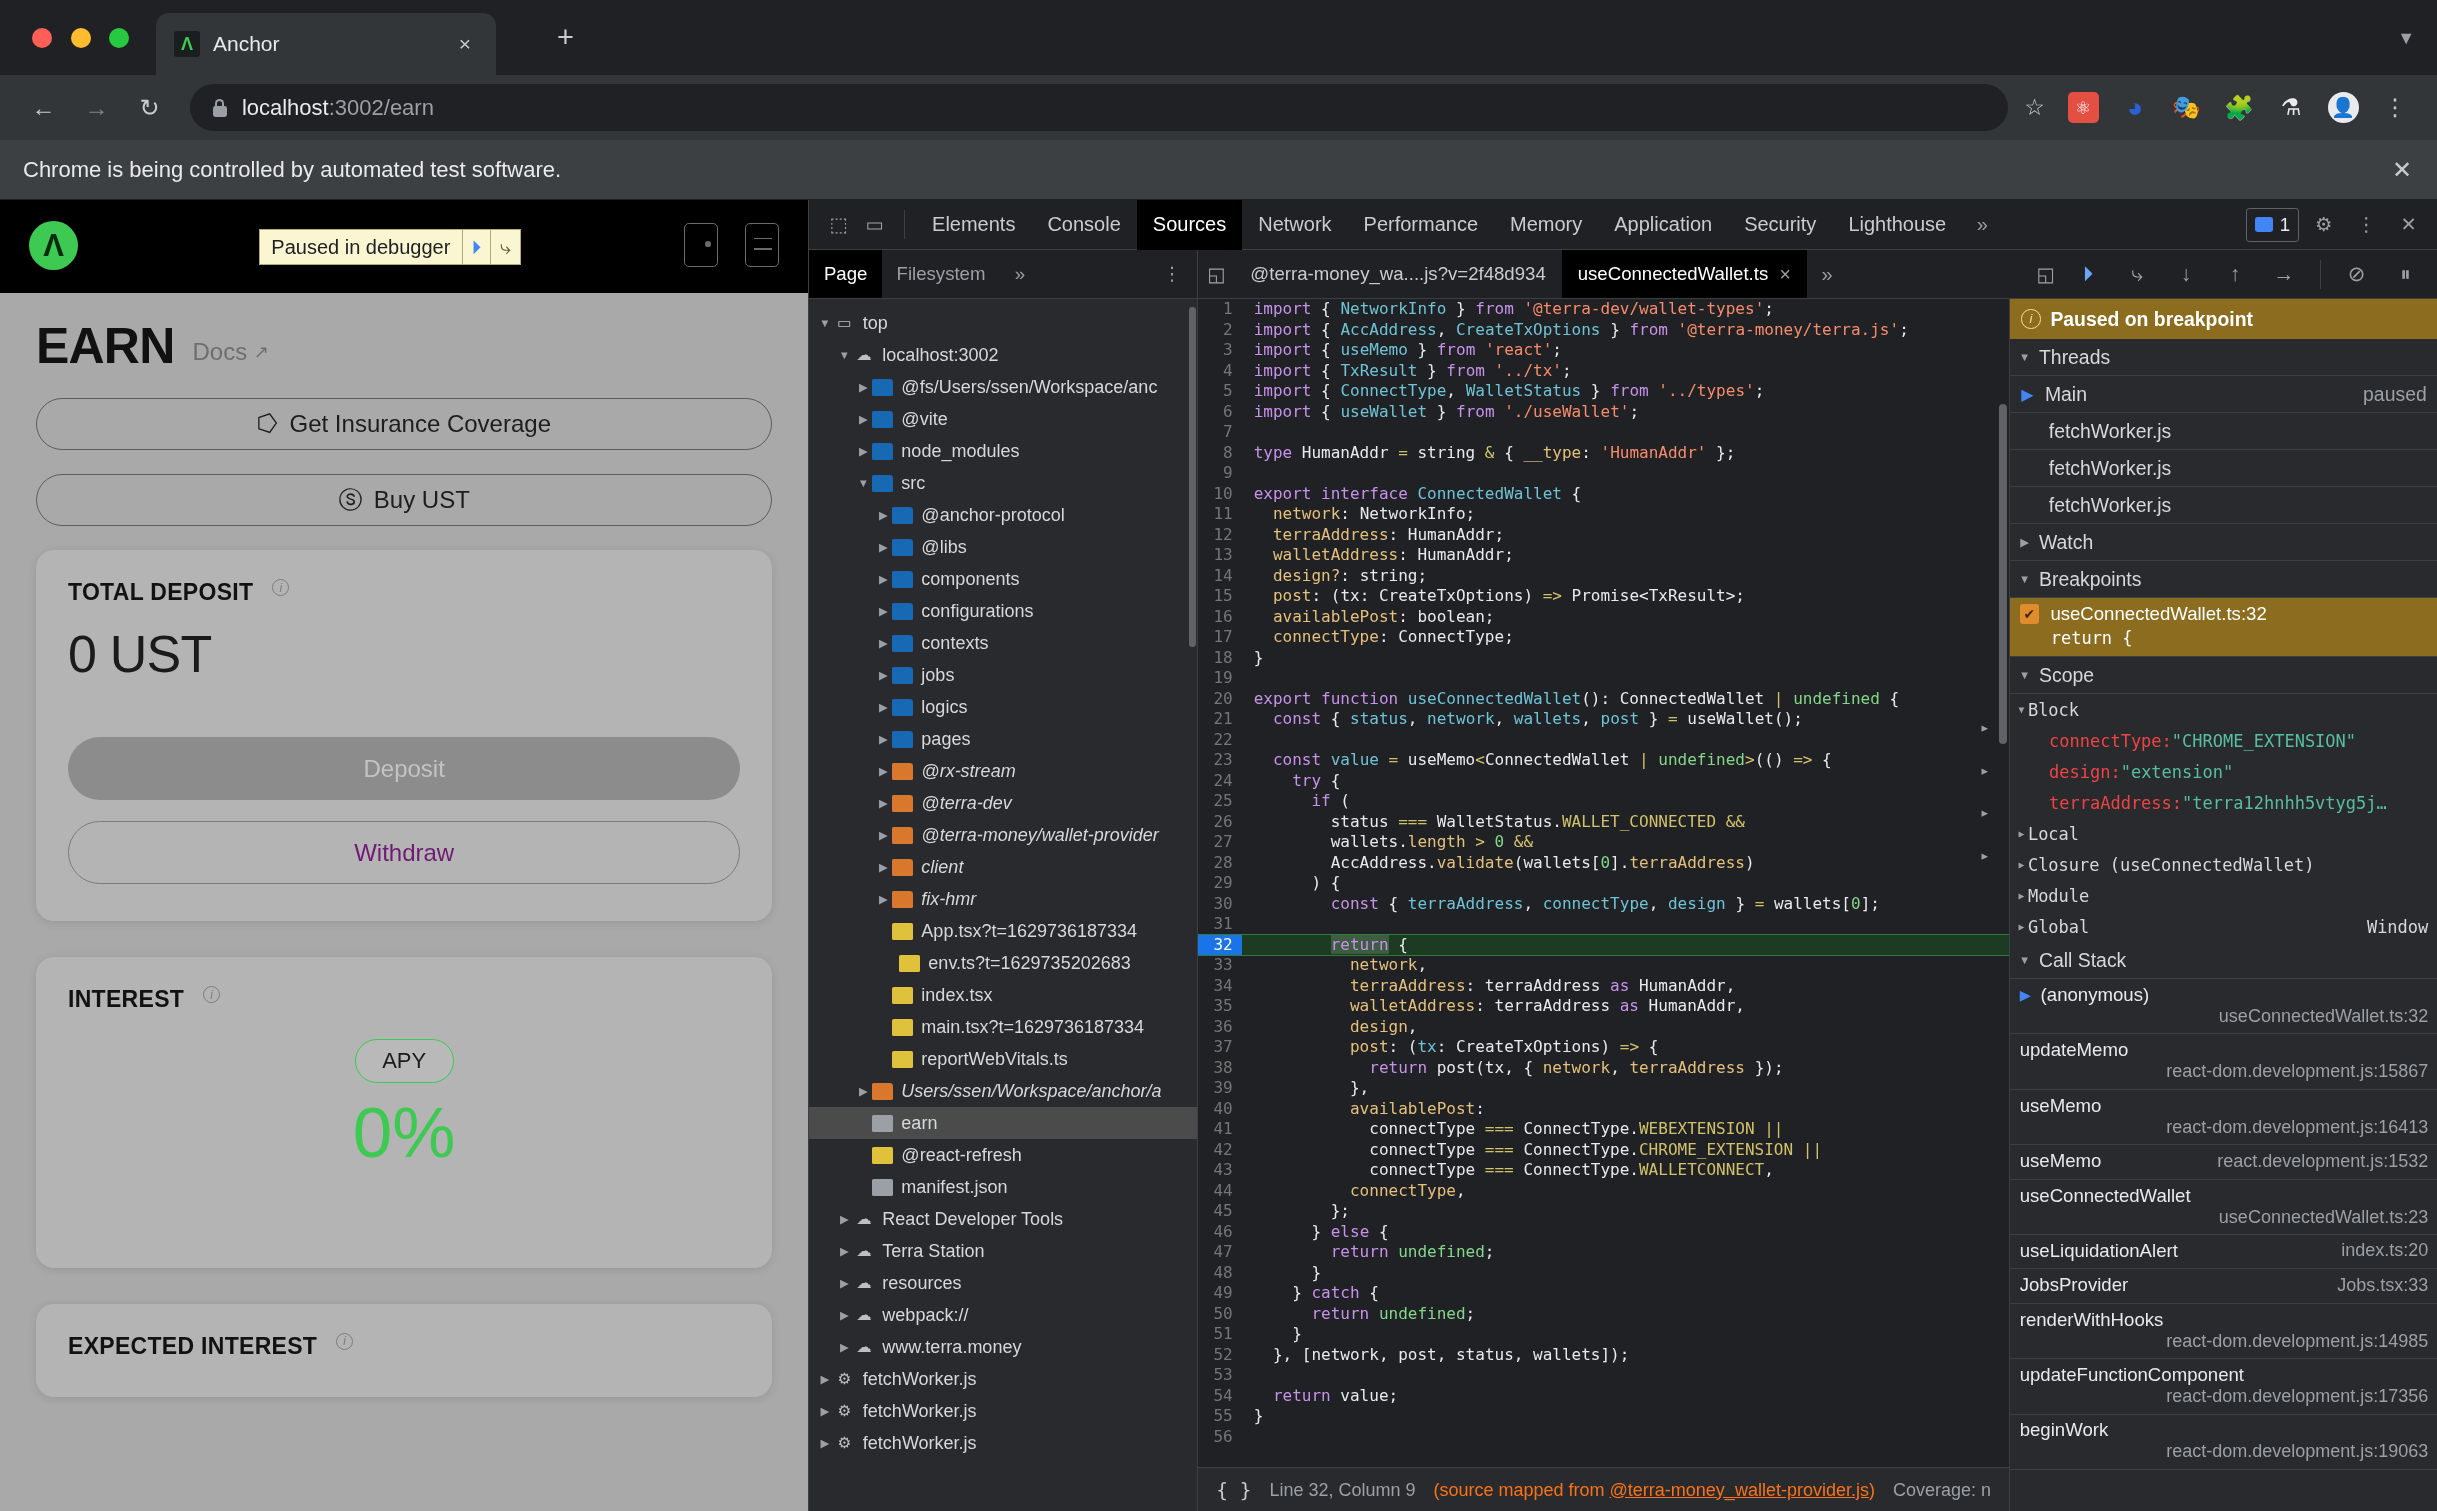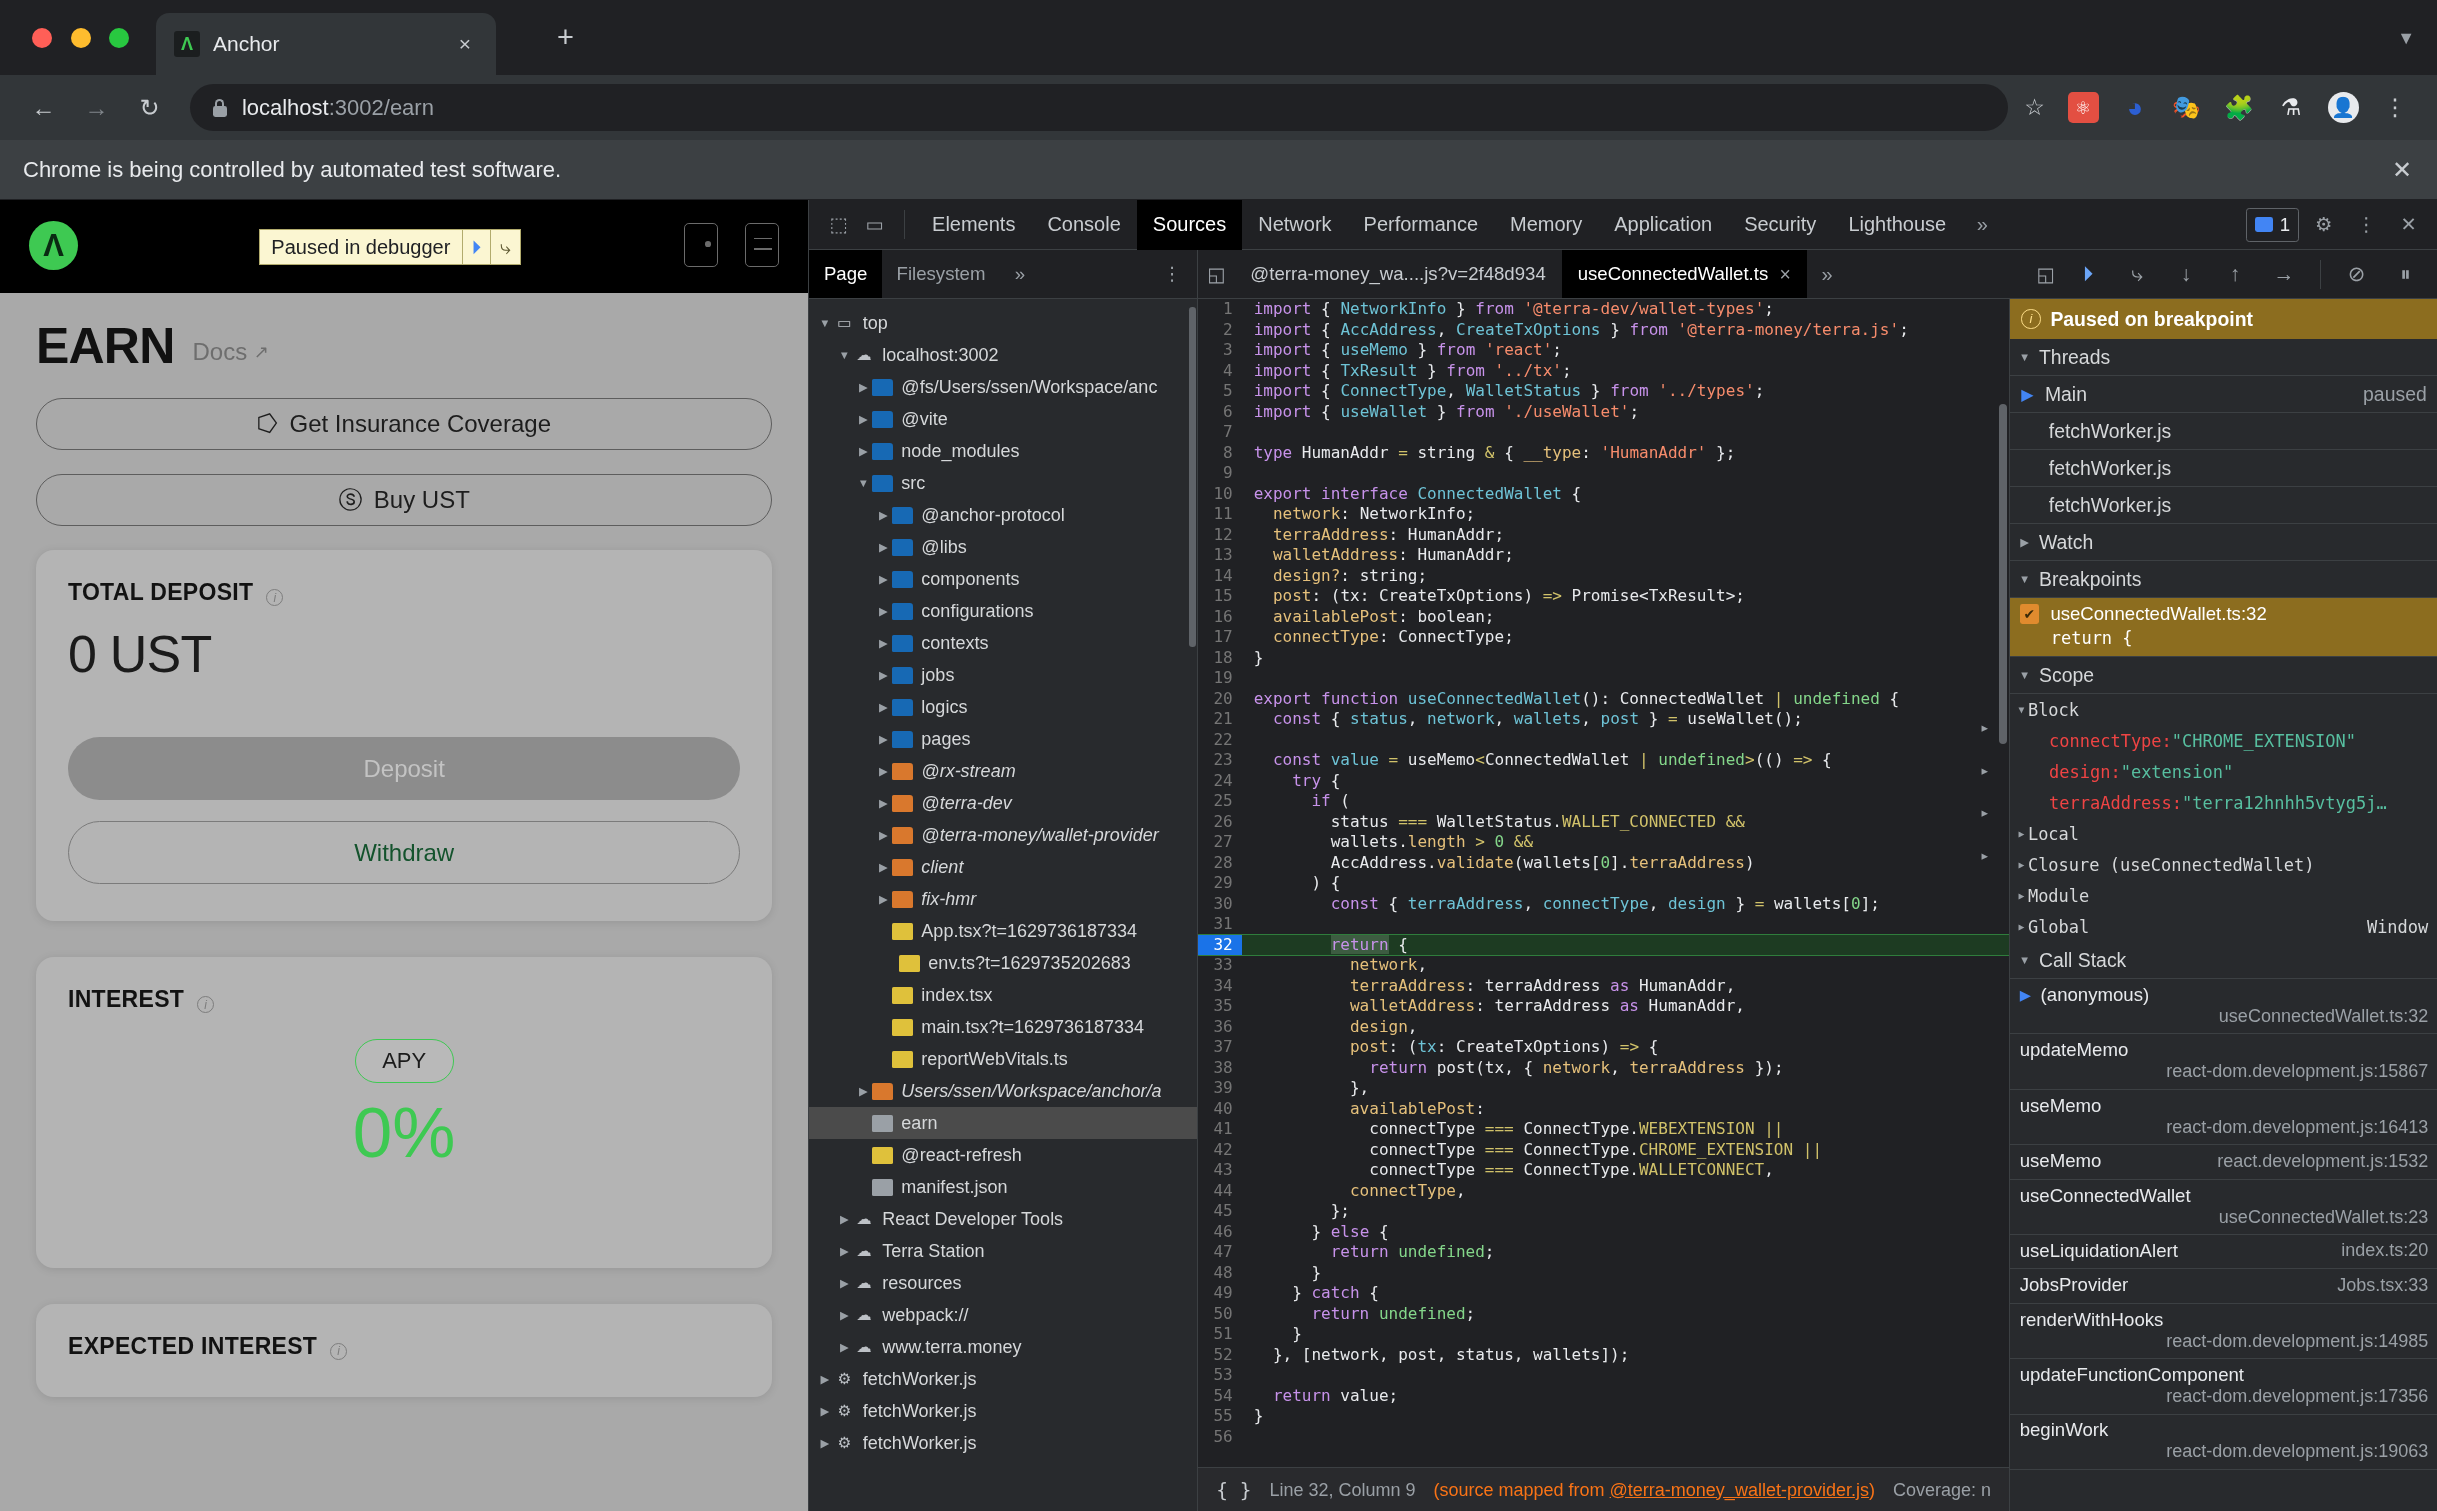--- a/index.html
+++ b/index.html
@@ -96,29 +96,29 @@
 
   .pill-btn {
     height:52px; border:0.8px solid #5d5d5d; border-radius:26px;
     display:flex; align-items:center; justify-content:center; gap:11.3px;
     font-size:24px; color:#1d1d1d; margin-bottom:24px; background:transparent;
   }
   .card {
     background:#b4b4b4; border-radius:18px; padding:29px 32px 37px 32px;
     margin-bottom:36px; box-shadow:0 1.6px 8px rgba(0,0,0,.10);
   }
-  .card-label { font-size:23px; font-weight:700; color:#121212; letter-spacing:0.3px; display:flex; align-items:flex-end; gap:13px; }
+  .card-label { font-size:23px; font-weight:700; color:#121212; letter-spacing:0.3px; display:flex; align-items:flex-start; gap:19px; }
   .info-i { width:17px; height:17px; border:1.3px solid #7d7d7d; border-radius:50%; color:#7d7d7d; font-size:12px; display:flex; align-items:center; justify-content:center; font-weight:400; font-style:italic; }
   .big-amount { font-size:52px; color:#1b1b1b; margin-top:18px; font-weight:300; letter-spacing:-0.8px; }
   .btn-solid {
     height:63px; border-radius:32px; background:#8c8c8c; color:#c3c3c3;
     display:flex; align-items:center; justify-content:center; font-size:24px; margin-top:53px;
   }
   .btn-outline {
-    height:63px; border-radius:32px; border:0.8px solid #7b7b7b; color:#14532d;
+    height:63px; border-radius:32px; border:0.8px solid #7b7b7b; color:#701a75;
     display:flex; align-items:center; justify-content:center; font-size:24px; margin-top:21px;
   }
   .apy-badge {
     width:99px; height:44px; border:1.2px solid #3ec952; border-radius:22px;
     display:flex; align-items:center; justify-content:center;
     font-size:22px; color:#1b1b1b; margin:26px auto 0 auto; background:#b9b9b9;
   }
   .apy-value { text-align:center; font-size:71px; color:#3ec952; font-weight:300; margin-top:13px; line-height:1.05; }
   .card.interest { padding-bottom:97px; }
   .card.expected { margin-bottom:0; }

